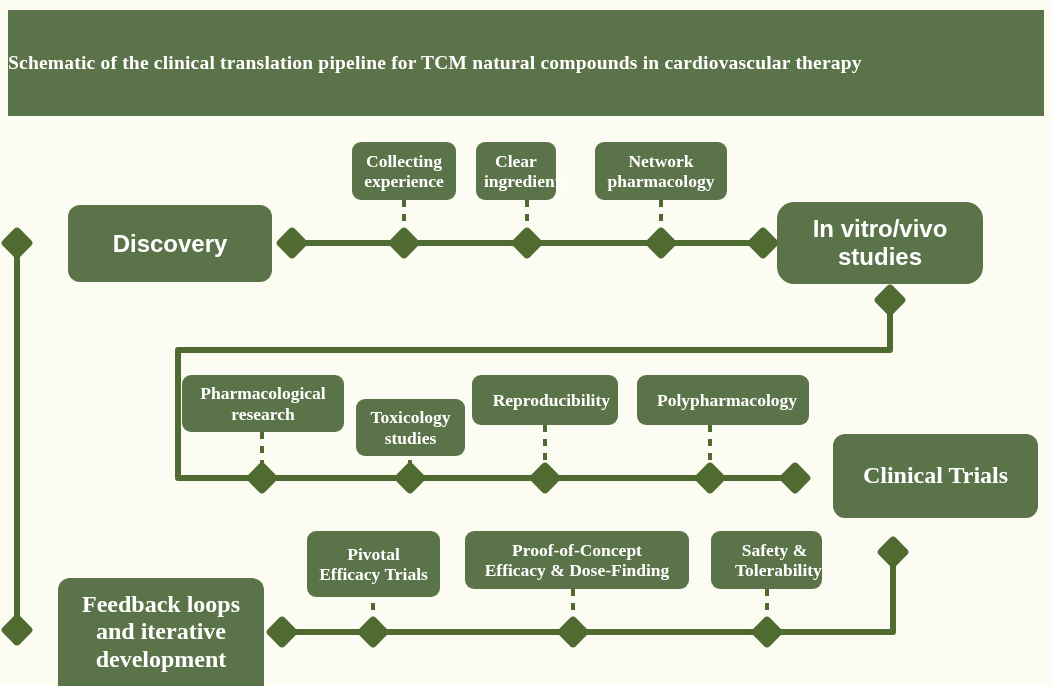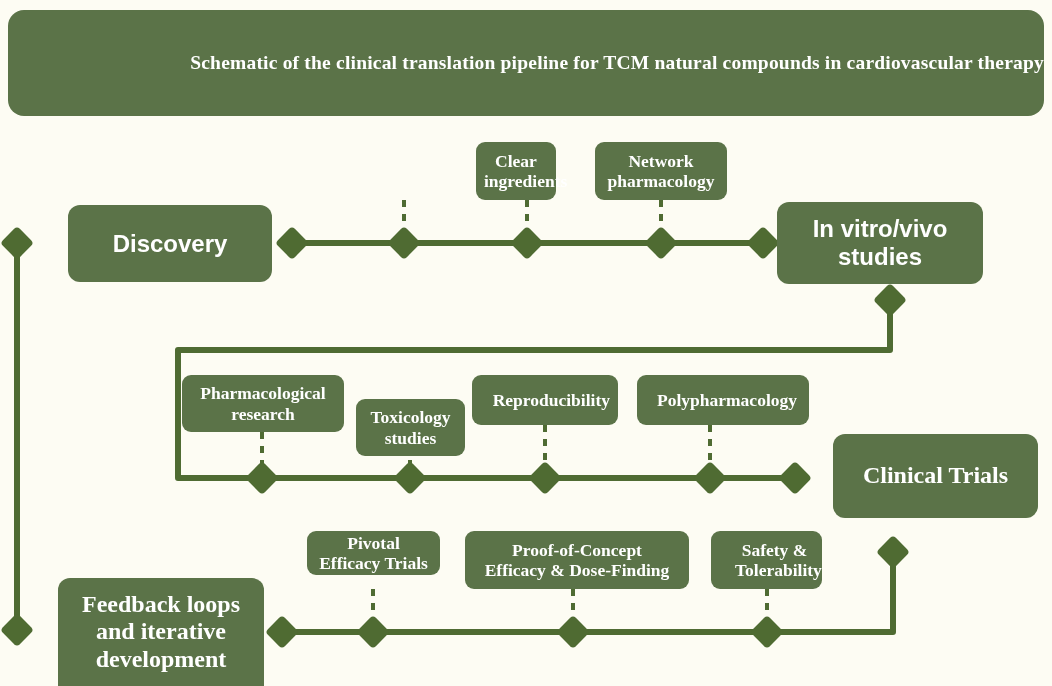--- a/index.html
+++ b/index.html
@@ -18,22 +18,21 @@
   
   #title-banner {
     position: absolute;
     left: 8px;
     top: 10px;
     width: 1036px;
     height: 106px;
     background: #5B7348;
     display: flex;
     align-items: center;
-    justify-content: flex-end;
-    border-radius: 16px;
+    justify-content: flex-start;
   }
   #title-text {
     color: #FFFFFF;
     font-family: "Liberation Serif", serif;
     font-weight: bold;
     font-size: 19.5px;
     letter-spacing: 0.2px;
     text-align: center;
     white-space: nowrap;
   }
@@ -137,34 +136,38 @@
       <rect x="783" y="466" width="24" height="24" rx="4" transform="rotate(45 795 478)"></rect>
 
       <rect x="270" y="620" width="24" height="24" rx="4" transform="rotate(45 282 632)"></rect>
       <rect x="361" y="620" width="24" height="24" rx="4" transform="rotate(45 373 632)"></rect>
       <rect x="561" y="620" width="24" height="24" rx="4" transform="rotate(45 573 632)"></rect>
       <rect x="755" y="620" width="24" height="24" rx="4" transform="rotate(45 767 632)"></rect>
       <rect x="881" y="540" width="24" height="24" rx="4" transform="rotate(45 893 552)"></rect>
     </g>
   </svg>
 
+  <div class="node small" style="left:352px; top:142px; width:104px; height:58px;">
+    <span class="lbl">Collecting
+experience</span>
+  </div>
   <div class="node small" style="left:476px; top:142px; width:80px; height:58px;">
     <span class="lbl">Clear
 ingredients</span>
   </div>
   <div class="node small" style="left:595px; top:142px; width:132px; height:58px;">
     <span class="lbl">Network
 pharmacology</span>
   </div>
 
   <div class="node major sans" style="left:68px; top:205px; width:204px; height:77px;">
     <span class="lbl">Discovery</span>
   </div>
 
-  <div class="node major sans" style="left:777px; top:202px; width:206px; height:82px;">
+  <div class="node major sans" style="left:777px; top:202px; width:206px; height:82px;border-radius:17px;">
     <span class="lbl">In vitro/vivo
 studies</span>
   </div>
 
   <div class="node small" style="left:182px; top:375px; width:162px; height:57px;">
     <span class="lbl">Pharmacological
 research</span>
   </div>
   <div class="node small" style="left:356px; top:375px; width:109px; height:57px;margin-top:24px;">
     <span class="lbl">Toxicology
@@ -174,21 +177,21 @@
     <span class="lbl">Reproducibility</span>
   </div>
   <div class="node small" style="left:637px; top:375px; width:172px; height:50px;padding-left:16px;">
     <span class="lbl">Polypharmacology</span>
   </div>
 
   <div class="node major serif" style="left:805px; top:434px; width:205px; height:84px;margin-left:28px;">
     <span class="lbl">Clinical Trials</span>
   </div>
 
-  <div class="node small" style="left:307px; top:531px; width:133px; height:44px;">
+  <div class="node small" style="left:307px; top:531px; width:133px; height:66px;">
     <span class="lbl">Pivotal
 Efficacy Trials</span>
   </div>
   <div class="node small" style="left:465px; top:531px; width:224px; height:58px;">
     <span class="lbl">Proof-of-Concept
 Efficacy &amp; Dose-Finding</span>
   </div>
   <div class="node small" style="left:711px; top:531px; width:111px; height:58px;padding-left:24px;">
     <span class="lbl">Safety &amp;
 Tolerability</span>

